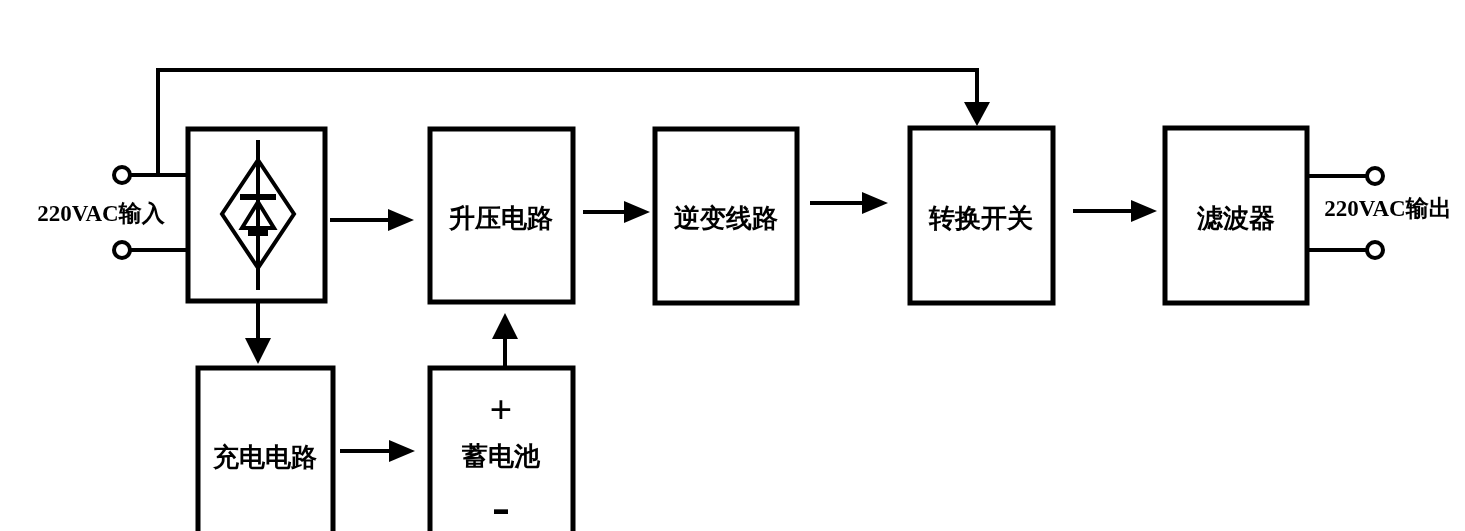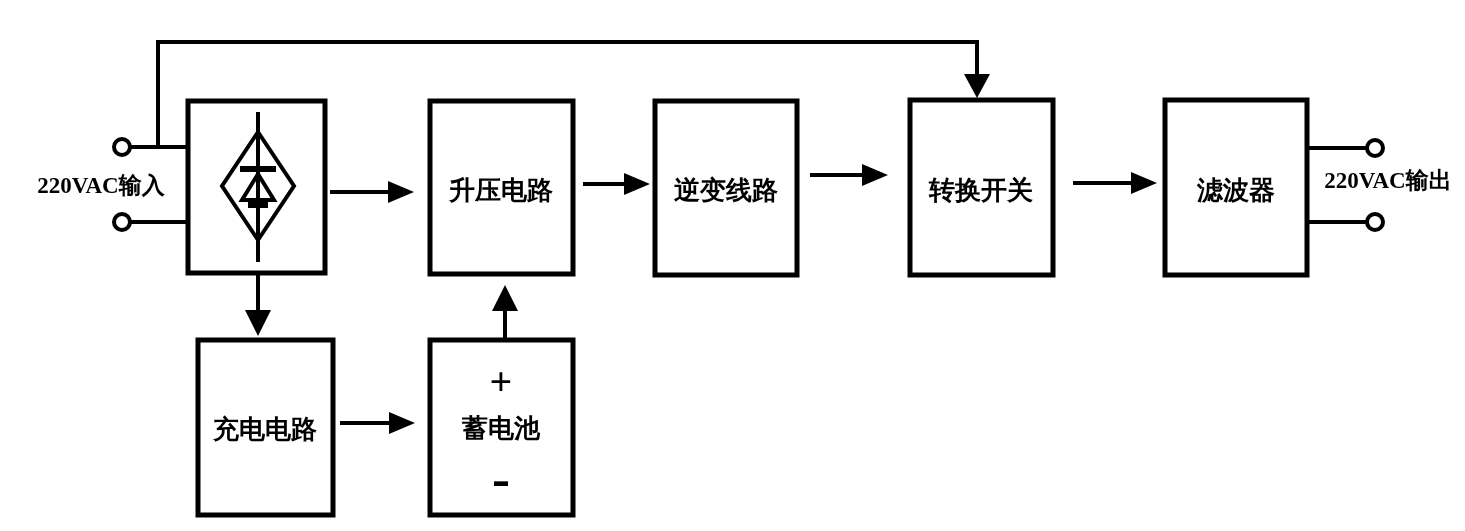--- a/index.html
+++ b/index.html
@@ -2,21 +2,21 @@
 <html><head>
 <meta charset="utf-8">
 <style>
   html, body { margin: 0; padding: 0; }
   body {
     width: 1465px; height: 531px;
     background: #ffffff;
     font-family: "Liberation Serif", "DejaVu Serif", serif;
     overflow: hidden;
   }
-  .diagram-wrap { position: relative; width: 1465px; height: 447px; background: #ffffff; }
+  .diagram-wrap { position: relative; width: 1465px; height: 447px; background: #ffffff; margin-top: 28px; }
   svg { display: block; }
   .wire { stroke: #000000; stroke-width: 4; fill: none; }
   .box  { stroke: #000000; stroke-width: 5; fill: #ffffff; }
   .sym  { stroke: #000000; stroke-width: 4; fill: none; }
   .symthick { stroke: #000000; stroke-width: 6; fill: none; }
   .head { fill: #000000; stroke: none; }
   .term { stroke: #000000; stroke-width: 4; fill: #ffffff; }
   .lbl {
     fill: #000000;
     font-family: "Liberation Serif", "DejaVu Serif", serif;

